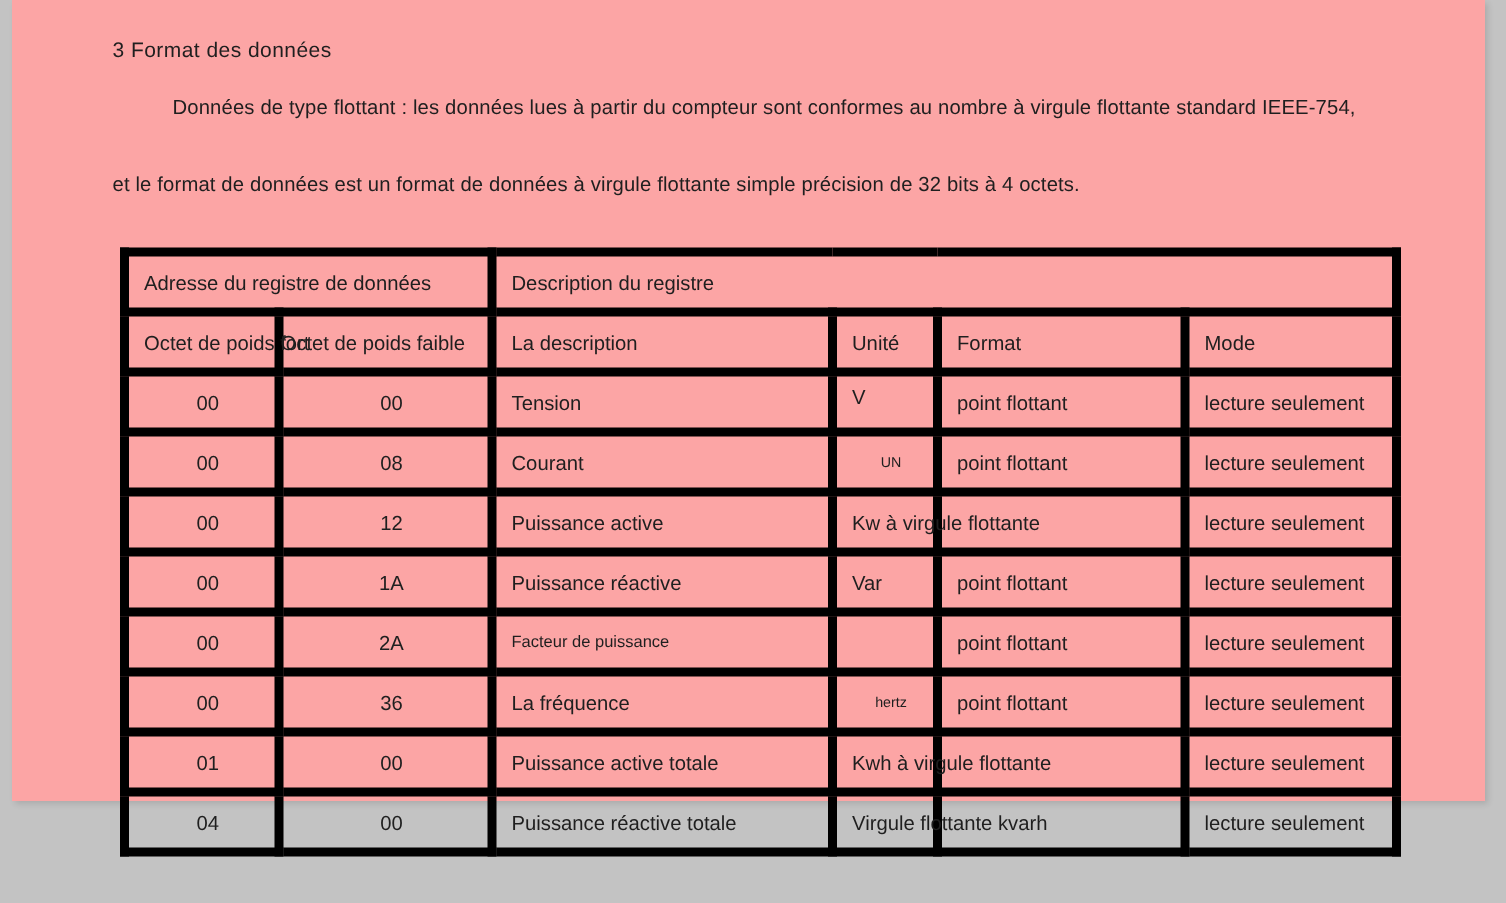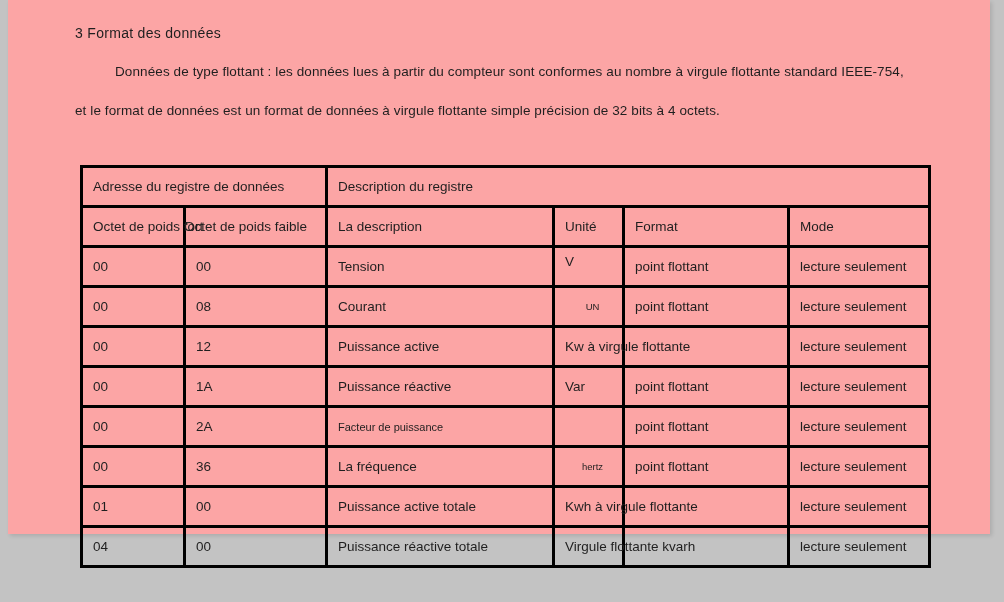--- a/index.html
+++ b/index.html
@@ -34,21 +34,21 @@
     left: 107px;
     top: 64px;
     font-size: 13.5px;
     letter-spacing: 0.1px;
     white-space: nowrap;
     text-align: center;
   }
   .para-line2 {
     position: absolute;
     left: 67px;
-    top: 103px;
+    top: 115px;
     font-size: 13.5px;
     letter-spacing: 0.1px;
     white-space: nowrap;
   }
   .heading2 {
     position: absolute;
     left: 67px;
     top: 140px;
     font-size: 12px;
     letter-spacing: 0.4px;
@@ -56,30 +56,30 @@
   }
   table.registers {
     position: absolute;
     left: 72px;
     top: 165px;
     width: 848px;
     border-collapse: collapse;
     table-layout: fixed;
   }
   table.registers td {
-    border: 3px solid #000000;
+    border: 6px solid #000000;
     height: 40px;
     box-sizing: border-box;
     padding: 0 2px 0 10px;
     vertical-align: middle;
     font-size: 13.5px;
     overflow: visible;
   }
   
-  td.c-hex    { font-size: 13px; }
+  td.c-hex    { font-size: 13px; text-align: center; }
   td.c-desc   { font-size: 13.5px; }
   td.c-desc.d-sm { font-size: 11px; }
   td.c-unit   { font-size: 13.5px; }
   td.c-unit.u-xs { font-size: 9.5px; text-align: center; }
   td.c-unit.u-top { vertical-align: top; padding-top: 6px; }
   td.c-unit.u-overflow span { white-space: nowrap; }
   td.c-format { font-size: 13.5px; margin-left: 48px; }
   td.c-mode   { font-size: 10.5px; padding-left: 9px; }
   
   td.h-main { font-size: 13.5px; }

